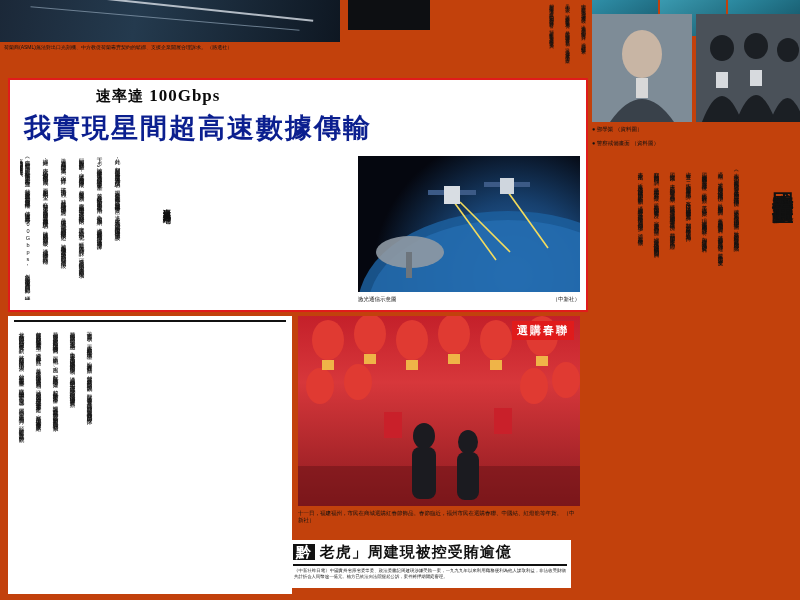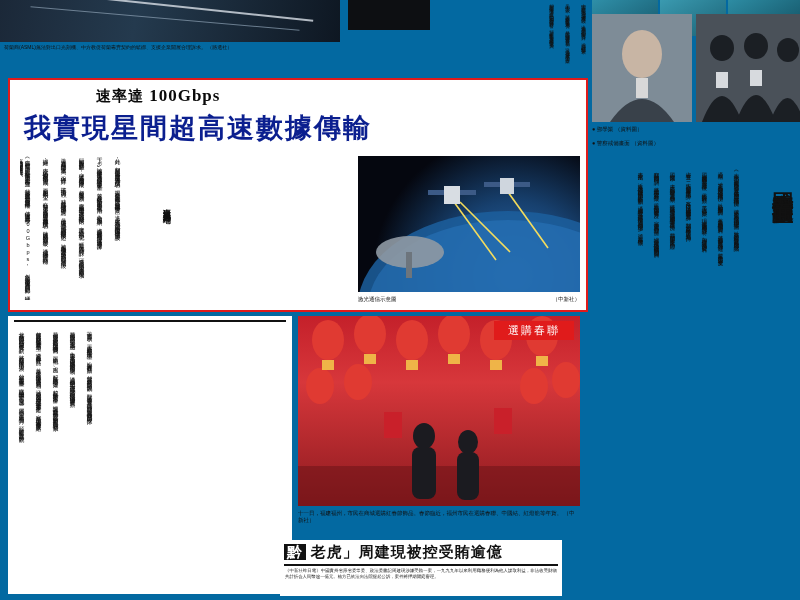--- a/index.html
+++ b/index.html
@@ -2,21 +2,21 @@
 <html><head>
 <meta charset="utf-8">
 <style>
   html,body{margin:0;padding:0;}
   body{
     width:800px;height:600px;overflow:hidden;
     background:#e9e9e6;
     font-family:"Liberation Sans", sans-serif;
     color:#111;
   }
-  .page{position:relative;width:800px;height:600px;background:#0369a1;}
+  .page{position:relative;width:800px;height:600px;background:#c2410c;}
 
   
   .vtext{
     writing-mode:vertical-rl;
     text-orientation:upright;
     letter-spacing:1px;
   }
   .tiny{font-size:4.4px;line-height:1.45;color:#222;text-align:justify;}
 
   
@@ -51,23 +51,23 @@
   .palace{position:absolute;left:8px;top:316px;width:284px;height:278px;background:#fff;}
   .palace-title{font-size:24px;font-weight:bold;letter-spacing:1px;font-family:"Liberation Serif",serif;
      padding:6px 0 0 6px;}
   .palace-rule{height:2px;background:#111;margin:4px 6px 5px 6px;}
   .palace-cols{display:flex;gap:6px;padding:0 6px;}
 
   
   .lantern{position:absolute;left:298px;top:316px;width:282px;height:190px;
      background:linear-gradient(180deg,#c4202a 0%,#d7373b 35%,#8c1a1f 100%);overflow:hidden;}
   .lantern-badge{position:absolute;right:6px;top:5px;background:#e01b1b;color:#fff;font-size:11px;
-     font-weight:normal;padding:2px 14px;letter-spacing:2px;}
+     font-weight:bold;padding:2px 5px;letter-spacing:2px;}
   .lantern-cap{position:absolute;left:298px;top:510px;width:282px;font-size:5.5px;color:#111;}
-  .tiger{position:absolute;left:280px;top:540px;width:282px;height:56px;background:#fff;}
+  .tiger{position:absolute;left:289px;top:540px;width:282px;height:48px;background:#fff;}
   .tiger-title{font-size:15px;font-weight:bold;letter-spacing:1px;padding:3px 0 0 4px;font-family:"Liberation Serif",serif;}
   .tiger-title .box{background:#111;color:#fff;padding:0 3px;}
   .tiger-rule{height:1.5px;background:#111;margin:2px 4px;}
 
   
   .rphoto1{position:absolute;left:592px;top:14px;width:100px;height:108px;
      background:linear-gradient(160deg,#6c7a86,#aeb7bd 60%,#4c5258);}
   .rphoto2{position:absolute;left:696px;top:14px;width:104px;height:108px;
      background:linear-gradient(200deg,#2a3036,#555d64 55%,#141719);}
   .rcap1{position:absolute;left:592px;top:126px;width:96px;font-size:5.5px;}

